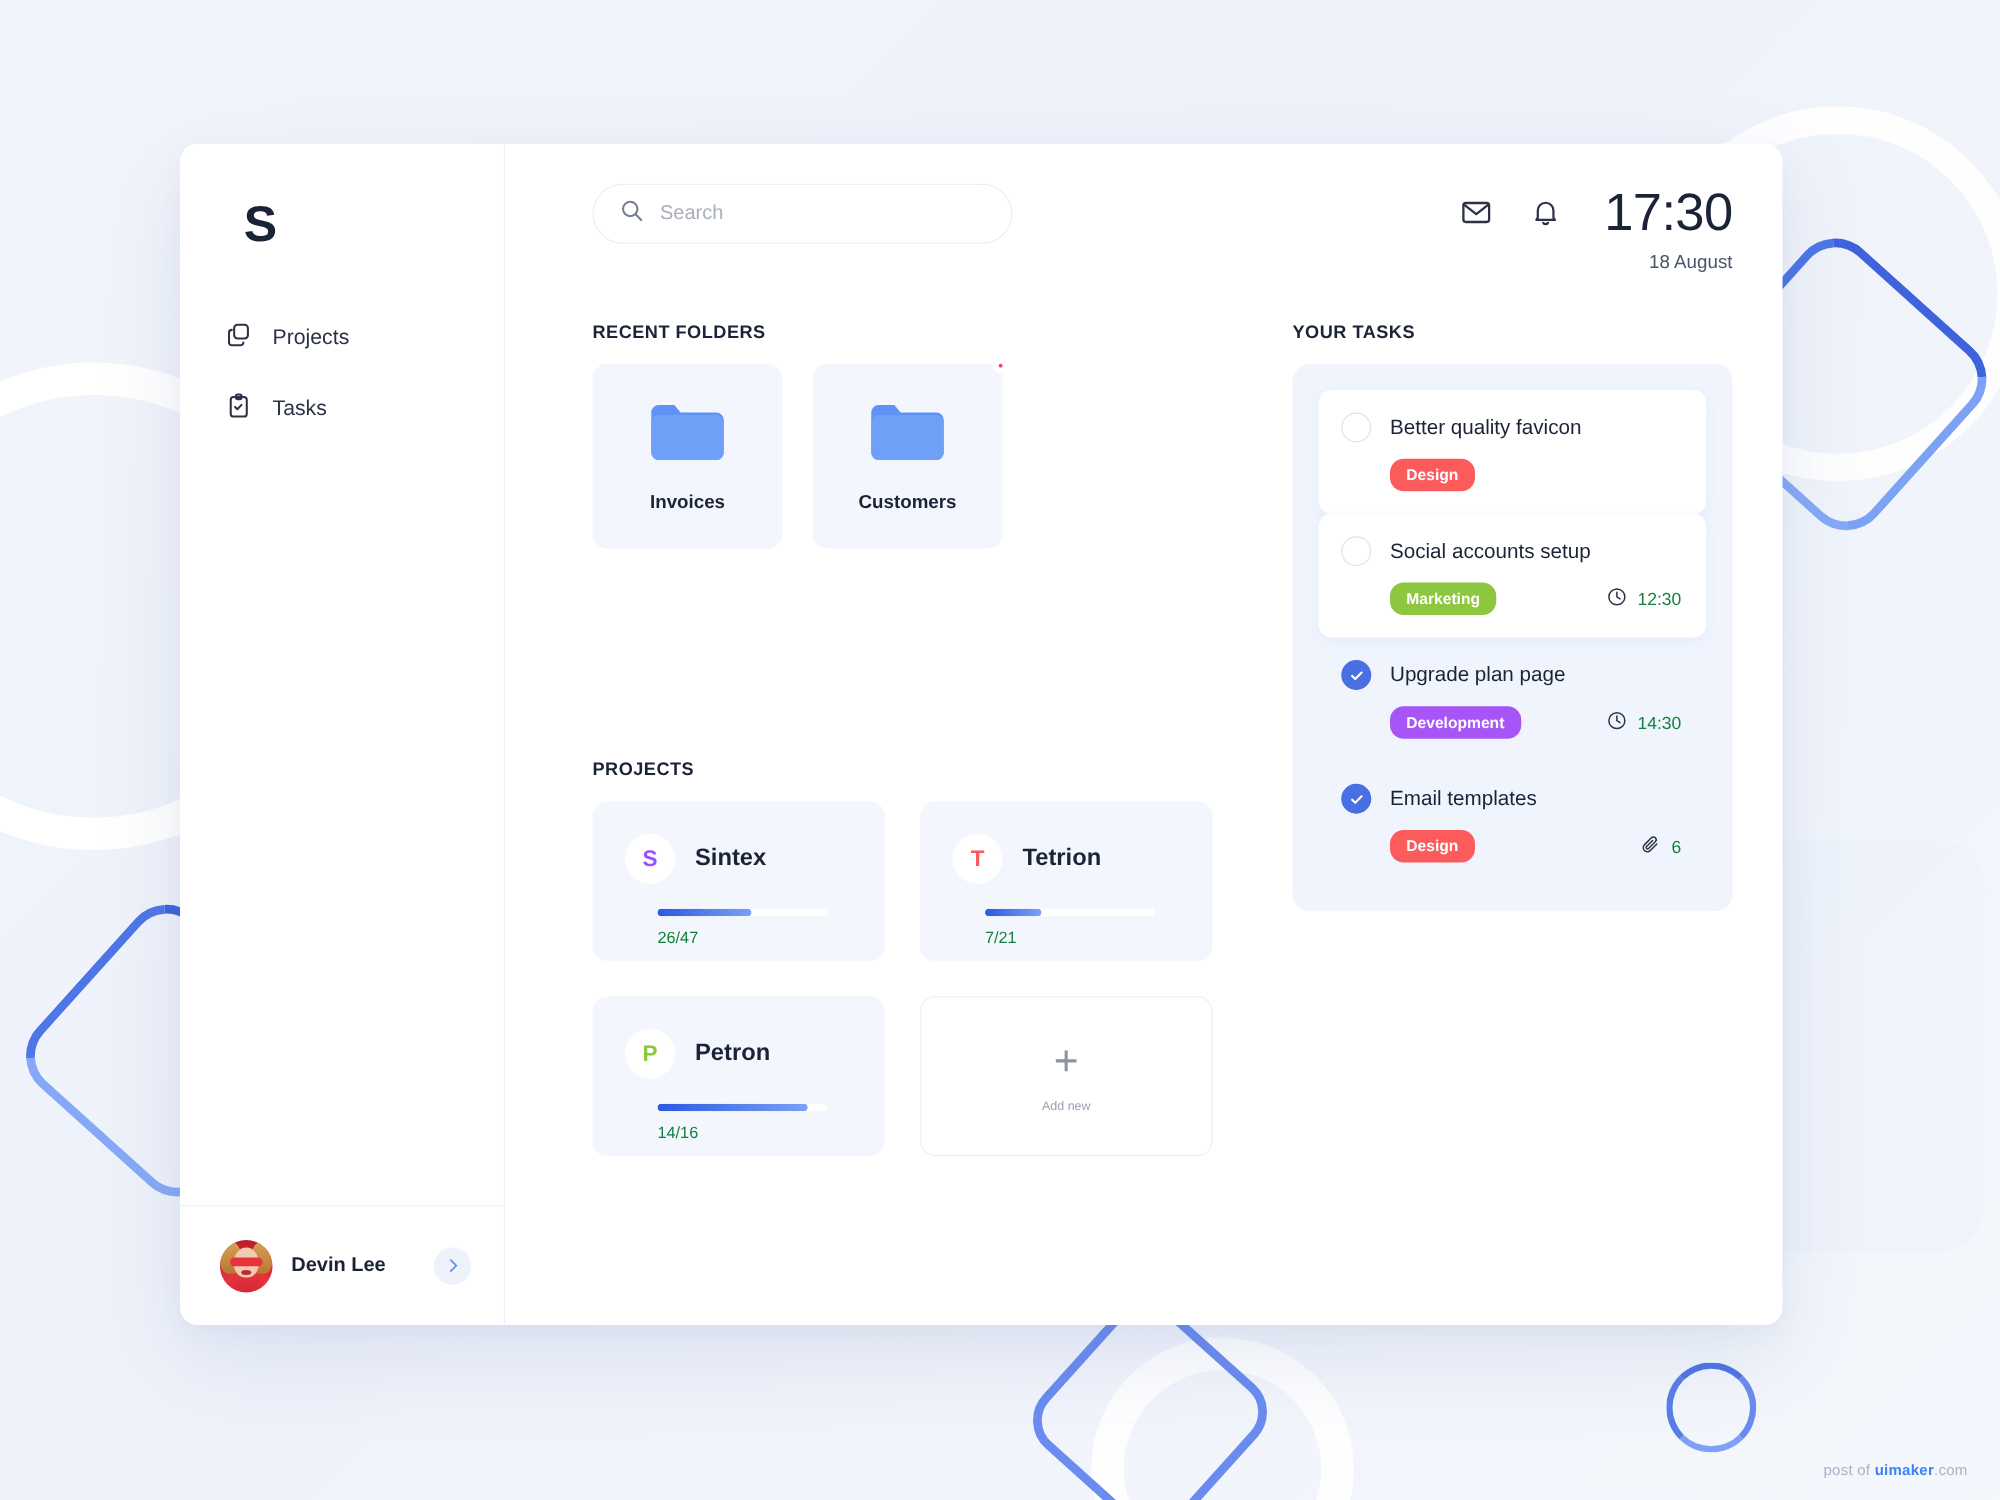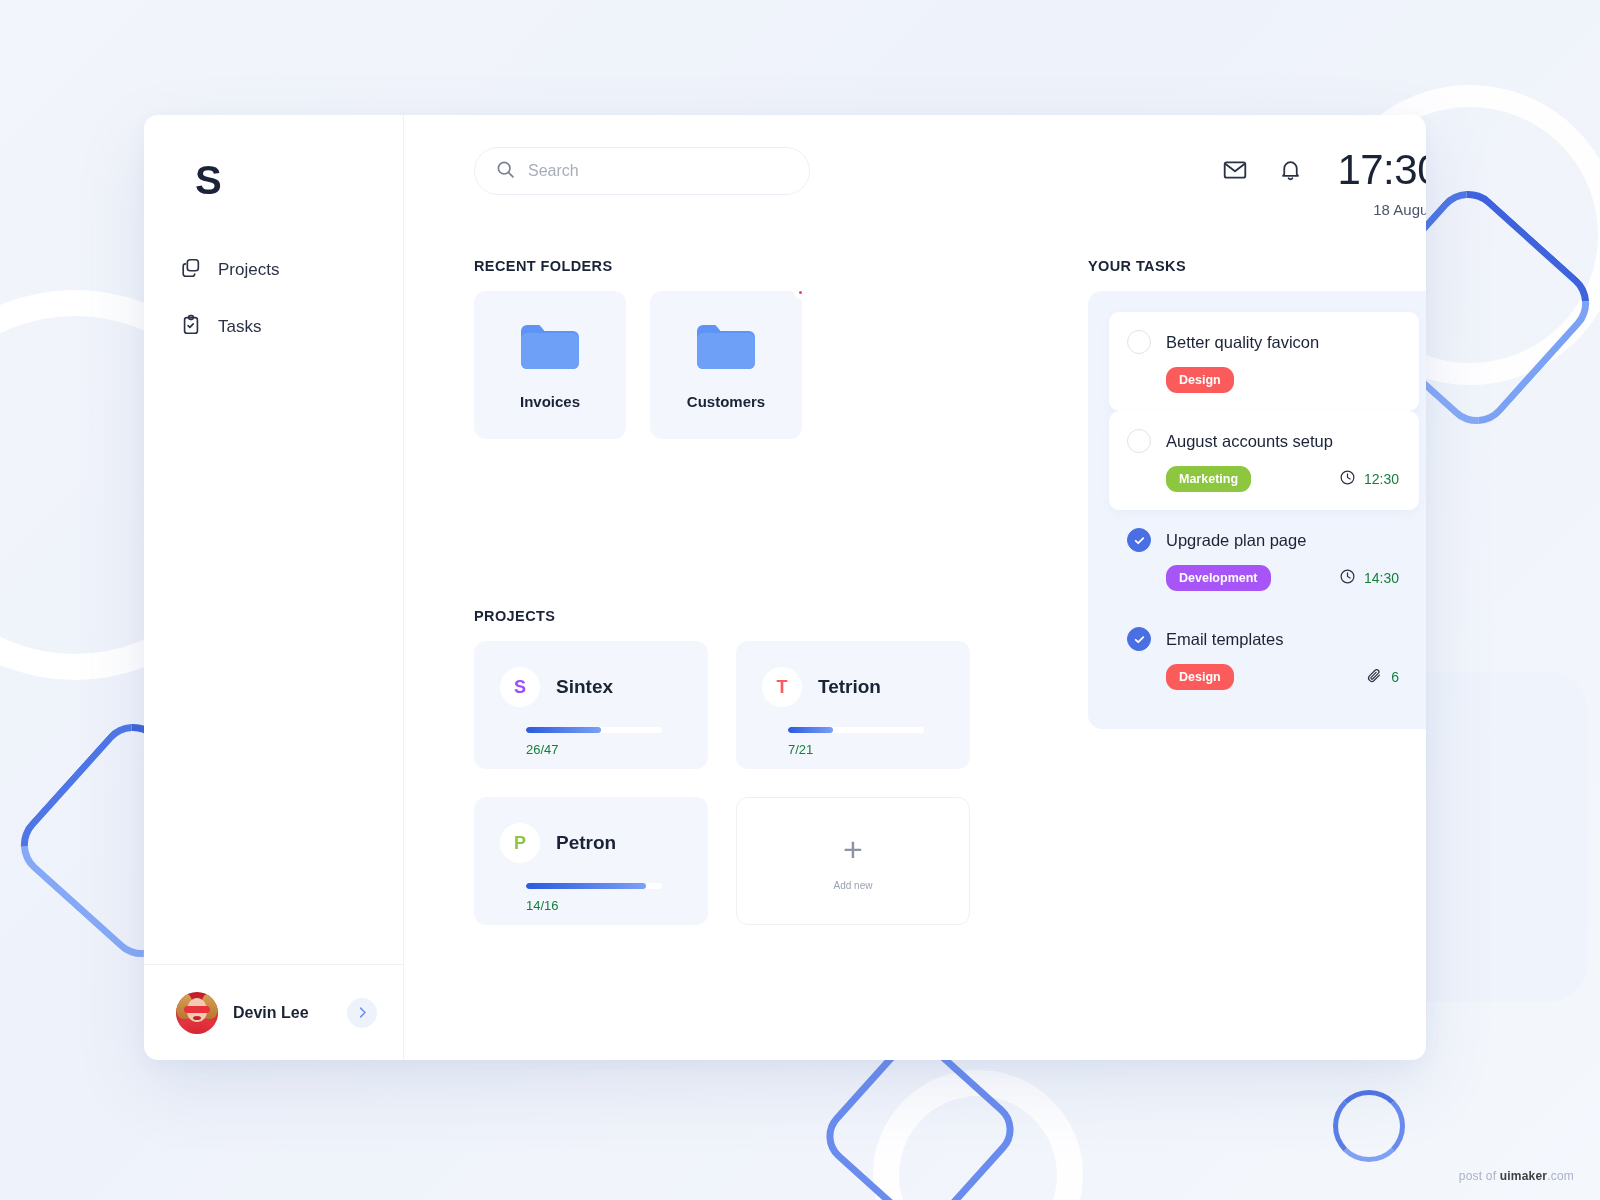--- a/index.html
+++ b/index.html
@@ -53,21 +53,21 @@
   }
   .deco-soft-rect {
     left: 1258px; top: 672px; width: 330px; height: 330px;
     background: #eef2fb; border-radius: 40px; opacity: .8;
   }
 
   .watermark {
     position: absolute; right: 26px; bottom: 17px;
     font-size: 12px; color: #a9b3c7; letter-spacing: .2px;
   }
-  .watermark b { color: #404040; font-weight: 700; }
+  .watermark b { color: #3b82f6; font-weight: 700; }
 
   
   .app {
     position: absolute; left: 144px; top: 115px;
     width: 1282px; height: 945px;
     background: #ffffff; border-radius: 14px;
     box-shadow: 0 26px 70px rgba(86,112,170,.13), 0 6px 18px rgba(86,112,170,.05);
     display: flex; overflow: hidden;
   }
 
@@ -145,21 +145,21 @@
   .icon-btn { color: #2b3245; cursor: pointer; display: block; padding-top: 8px; }
   .clock { text-align: right; margin-left: 4px; }
   .clock-time { font-size: 42px; font-weight: 400; color: #1b2337; line-height: 1; letter-spacing: -.5px; }
   .clock-date { font-size: 15px; color: #4b5469; margin-top: 10px; }
 
   .section-title {
     font-size: 14.5px; font-weight: 700; color: #1b2337;
     letter-spacing: .4px; margin-bottom: 17px;
   }
 
-  .columns { display: flex; gap: 54px; margin-top: 40px; }
+  .columns { display: flex; margin-top: 40px; }
   .col-left { width: 560px; }
   .col-right { width: 352px; }
 
   .folders { display: flex; gap: 24px; }
   .folder-card {
     width: 152px; height: 148px; background: #f3f7fd; border-radius: 12px;
     display: flex; flex-direction: column; align-items: center; justify-content: center;
     position: relative; cursor: pointer;
   }
   .folder-name { font-size: 15px; font-weight: 700; color: #1b2337; margin-top: 16px; }
@@ -411,21 +411,21 @@
               <div class="task-title">Better quality favicon</div>
             </div>
             <div class="task-bottom">
               <span class="tag" id="tag0" style="background: rgb(251, 91, 91);">Design</span>
             </div>
           </div>
 
           <div class="task-card light">
             <div class="task-top">
               <div class="check"></div>
-              <div class="task-title">August accounts setup</div>
+              <div class="task-title">Social accounts setup</div>
             </div>
             <div class="task-bottom">
               <span class="tag" id="tag1" style="background: rgb(141, 198, 63);">Marketing</span>
               <span class="task-meta">
                 <span>
                   <svg width="17" height="17" viewBox="0 0 24 24" fill="none" stroke="#2b3245" stroke-width="1.7" stroke-linecap="round">
                       <circle cx="12" cy="12" r="9"></circle>
                       <path d="M12 6.8V12l3.6 2.2"></path>
                     </svg>
                 </span>

